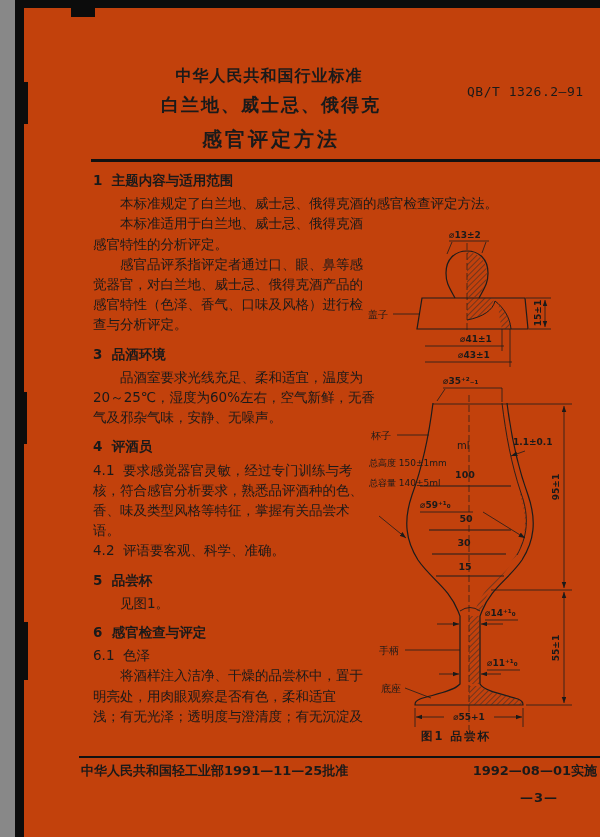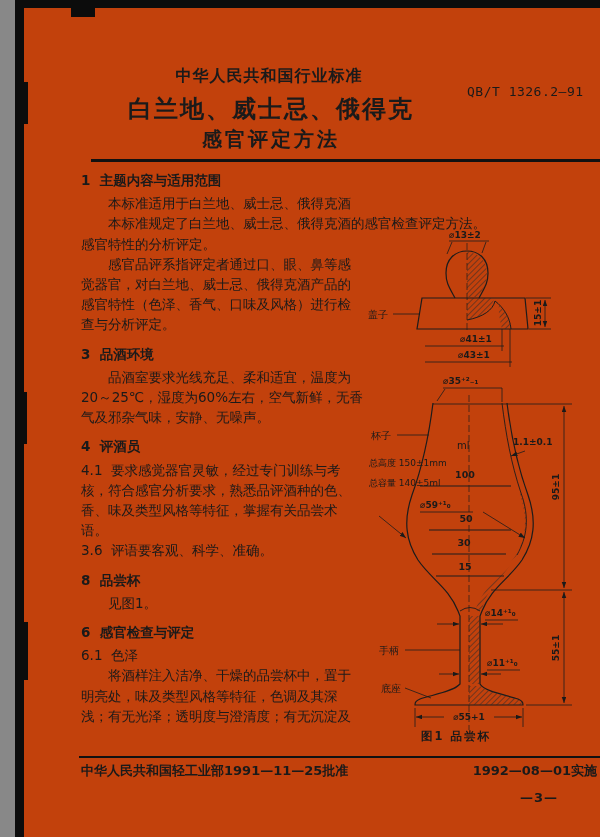--- a/index.html
+++ b/index.html
@@ -15,26 +15,26 @@
   .blob1{position:absolute;left:56px;top:7px;width:24px;height:10px;background:#0c0c0c;}
   .blob2{position:absolute;left:9px;top:82px;width:4px;height:42px;background:#0c0c0c;}
   .blob3{position:absolute;left:9px;top:392px;width:3px;height:52px;background:#0c0c0c;}
   .blob4{position:absolute;left:9px;top:622px;width:4px;height:58px;background:#0c0c0c;}
   
   .org-title{position:absolute;left:96px;top:66px;width:316px;text-align:center;
     font-size:16px;font-weight:bold;letter-spacing:1px;}
   .std-code{position:absolute;left:452px;top:84px;font-family:"DejaVu Sans Mono","Liberation Mono",monospace;
     font-size:13px;font-weight:normal;letter-spacing:.5px;}
   .doc-title1{position:absolute;left:76px;top:93px;width:360px;text-align:center;
-    font-size:24px;font-weight:bold;letter-spacing:2px;}
+    font-size:18px;font-weight:bold;letter-spacing:2px;}
   .doc-title2{position:absolute;left:76px;top:126px;width:360px;text-align:center;
     font-size:20px;font-weight:bold;letter-spacing:3px;}
   .header-rule{position:absolute;left:76px;top:159px;width:519px;height:3px;background:#111;}
   
-  .left-col{position:absolute;left:66px;top:170px;width:300px;}
+  .left-col{position:absolute;left:78px;top:170px;width:300px;}
   .line{white-space:pre;font-size:13.5px;line-height:20.2px;}
   .line.h{font-weight:bold;margin-top:9px;margin-bottom:3px;}
   .line.h:first-child{margin-top:0;}
   .line.h2{font-weight:normal;}
   .line.pi{text-indent:2em;}
   
   .figure-svg{position:absolute;left:350px;top:225px;}
   .figure-svg text{font-family:"DejaVu Sans","Liberation Sans",sans-serif;fill:#1a1a1a;}
   
   .footer-rule{position:absolute;left:64px;top:756px;width:533px;height:2px;background:#111;}
@@ -55,43 +55,43 @@
   <div class="blob4"></div>
 
   <div class="org-title">中华人民共和国行业标准</div>
   <div class="std-code">QB/T 1326.2—91</div>
   <div class="doc-title1">白兰地、威士忌、俄得克</div>
   <div class="doc-title2">感官评定方法</div>
   <div class="header-rule"></div>
 
   <div class="left-col">
       <div class="line h">1  主题内容与适用范围</div>
+      <div class="line pi">本标准规定了白兰地、威士忌、俄得克酒的感官检查评定方法。</div>
       <div class="line pi">本标准适用于白兰地、威士忌、俄得克酒</div>
-      <div class="line pi">本标准规定了白兰地、威士忌、俄得克酒的感官检查评定方法。</div>
       <div class="line p">感官特性的分析评定。</div>
       <div class="line pi">感官品评系指评定者通过口、眼、鼻等感</div>
       <div class="line p">觉器官，对白兰地、威士忌、俄得克酒产品的</div>
       <div class="line p">感官特性（色泽、香气、口味及风格）进行检</div>
       <div class="line p">查与分析评定。</div>
       <div class="line h">3  品酒环境</div>
       <div class="line pi">品酒室要求光线充足、柔和适宜，温度为</div>
       <div class="line p">20～25℃，湿度为60%左右，空气新鲜，无香</div>
       <div class="line p">气及邪杂气味，安静、无噪声。</div>
       <div class="line h">4  评酒员</div>
       <div class="line p">4.1  要求感觉器官灵敏，经过专门训练与考</div>
       <div class="line p">核，符合感官分析要求，熟悉品评酒种的色、</div>
       <div class="line p">香、味及类型风格等特征，掌握有关品尝术</div>
       <div class="line p">语。</div>
-      <div class="line p">3.6  评语要客观、科学、准确。</div>
-      <div class="line h">8  品尝杯</div>
+      <div class="line p">4.2  评语要客观、科学、准确。</div>
+      <div class="line h">5  品尝杯</div>
       <div class="line pi">见图1。</div>
       <div class="line h">6  感官检查与评定</div>
       <div class="line h2">6.1  色泽</div>
       <div class="line pi">将酒样注入洁净、干燥的品尝杯中，置于</div>
-      <div class="line p">明亮处，味及类型风格等特征，色调及其深</div>
+      <div class="line p">明亮处，用肉眼观察是否有色，柔和适宜</div>
       <div class="line p">浅；有无光泽；透明度与澄清度；有无沉淀及</div>
     </div>
 
   <svg class="figure-svg" width="250" height="520" viewBox="0 0 250 520">
     <defs>
       <pattern id="hatch" width="4" height="4" patternUnits="userSpaceOnUse" patternTransform="rotate(45)">
         <line x1="0" y1="0" x2="0" y2="4" stroke="#2c2c2c" stroke-width="1.1"></line>
       </pattern>
       <marker id="arr" markerWidth="9" markerHeight="8" refX="8" refY="3" orient="auto-start-reverse">
         <path d="M0,0 L8,3 L0,6 Z" fill="#1a1a1a"></path>

